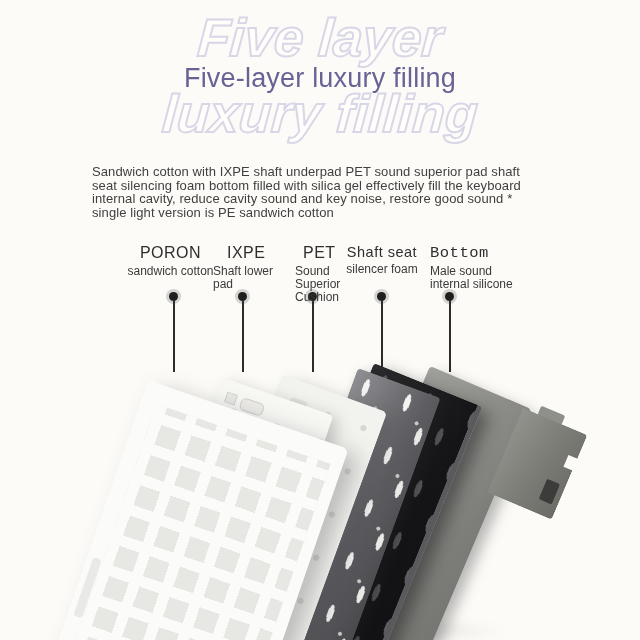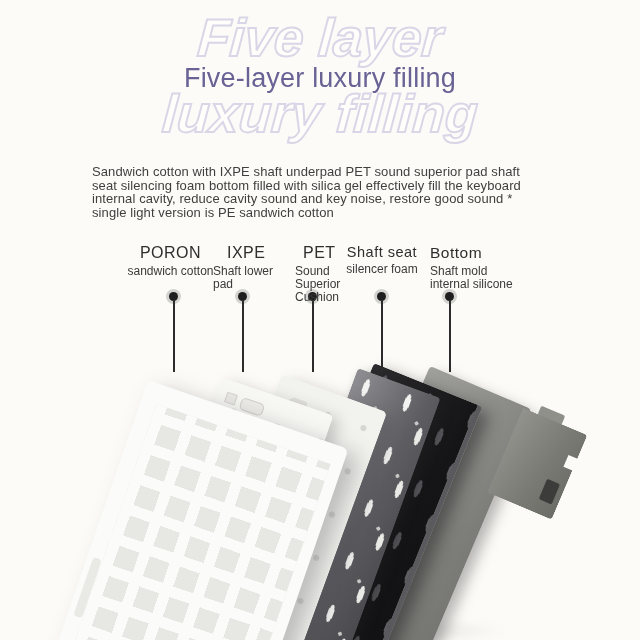--- a/index.html
+++ b/index.html
@@ -28,21 +28,21 @@
   .col .hd{display:block;font-size:16px;color:#2e2e2e;letter-spacing:0.5px;margin-bottom:3px;}
   .col .sub{display:block;font-size:12px;line-height:13px;color:#3a3a3a;}
   .col-1{left:108px;width:125px;text-align:center;}
   .col-2{left:213px;width:80px;text-align:left;}
   .col-2 .hd{padding-left:14px;}
   .col-3{left:295px;width:70px;text-align:left;}
   .col-3 .hd{padding-left:8px;}
   .col-4{left:332px;width:100px;text-align:center;}
   .col-4 .hd{font-size:14.5px;}
   .col-5{left:430px;width:105px;text-align:left;}
-  .col-5 .hd{font-size:15.5px;}
+  .col-5 .hd{font-size:15.5px;font-family:Liberation Mono, monospace;}
 
   .pointer{position:absolute;z-index:25;}
   .dot{position:absolute;top:292px;width:9px;height:9px;border-radius:50%;
        background:#1f1f1f;box-shadow:0 0 0 3px rgba(70,70,70,0.22);}
   .lead{position:absolute;top:300px;width:1.5px;height:72px;background:#2c2c2c;}
   .dot-1{left:169px;} .lead-1{left:173px;}
   .dot-2{left:238px;} .lead-2{left:242px;}
   .dot-3{left:308px;} .lead-3{left:312px;}
   .dot-4{left:377px;} .lead-4{left:381px;}
   .dot-5{left:445px;} .lead-5{left:449px;}
@@ -183,18 +183,18 @@
       <span class="sub">silencer foam</span>
     </div>
     <div class="col col-3">
       <span class="hd">PET</span>
       <span class="sub">Sound</span>
       <span class="sub">Superior</span>
       <span class="sub">Cushion</span>
     </div>
     <div class="col col-5">
       <span class="hd">Bottom</span>
-      <span class="sub">Shaft mold</span>
+      <span class="sub">Male sound</span>
       <span class="sub">internal silicone</span>
     </div>
   </div>
 
 </div>
 
 </body></html>

